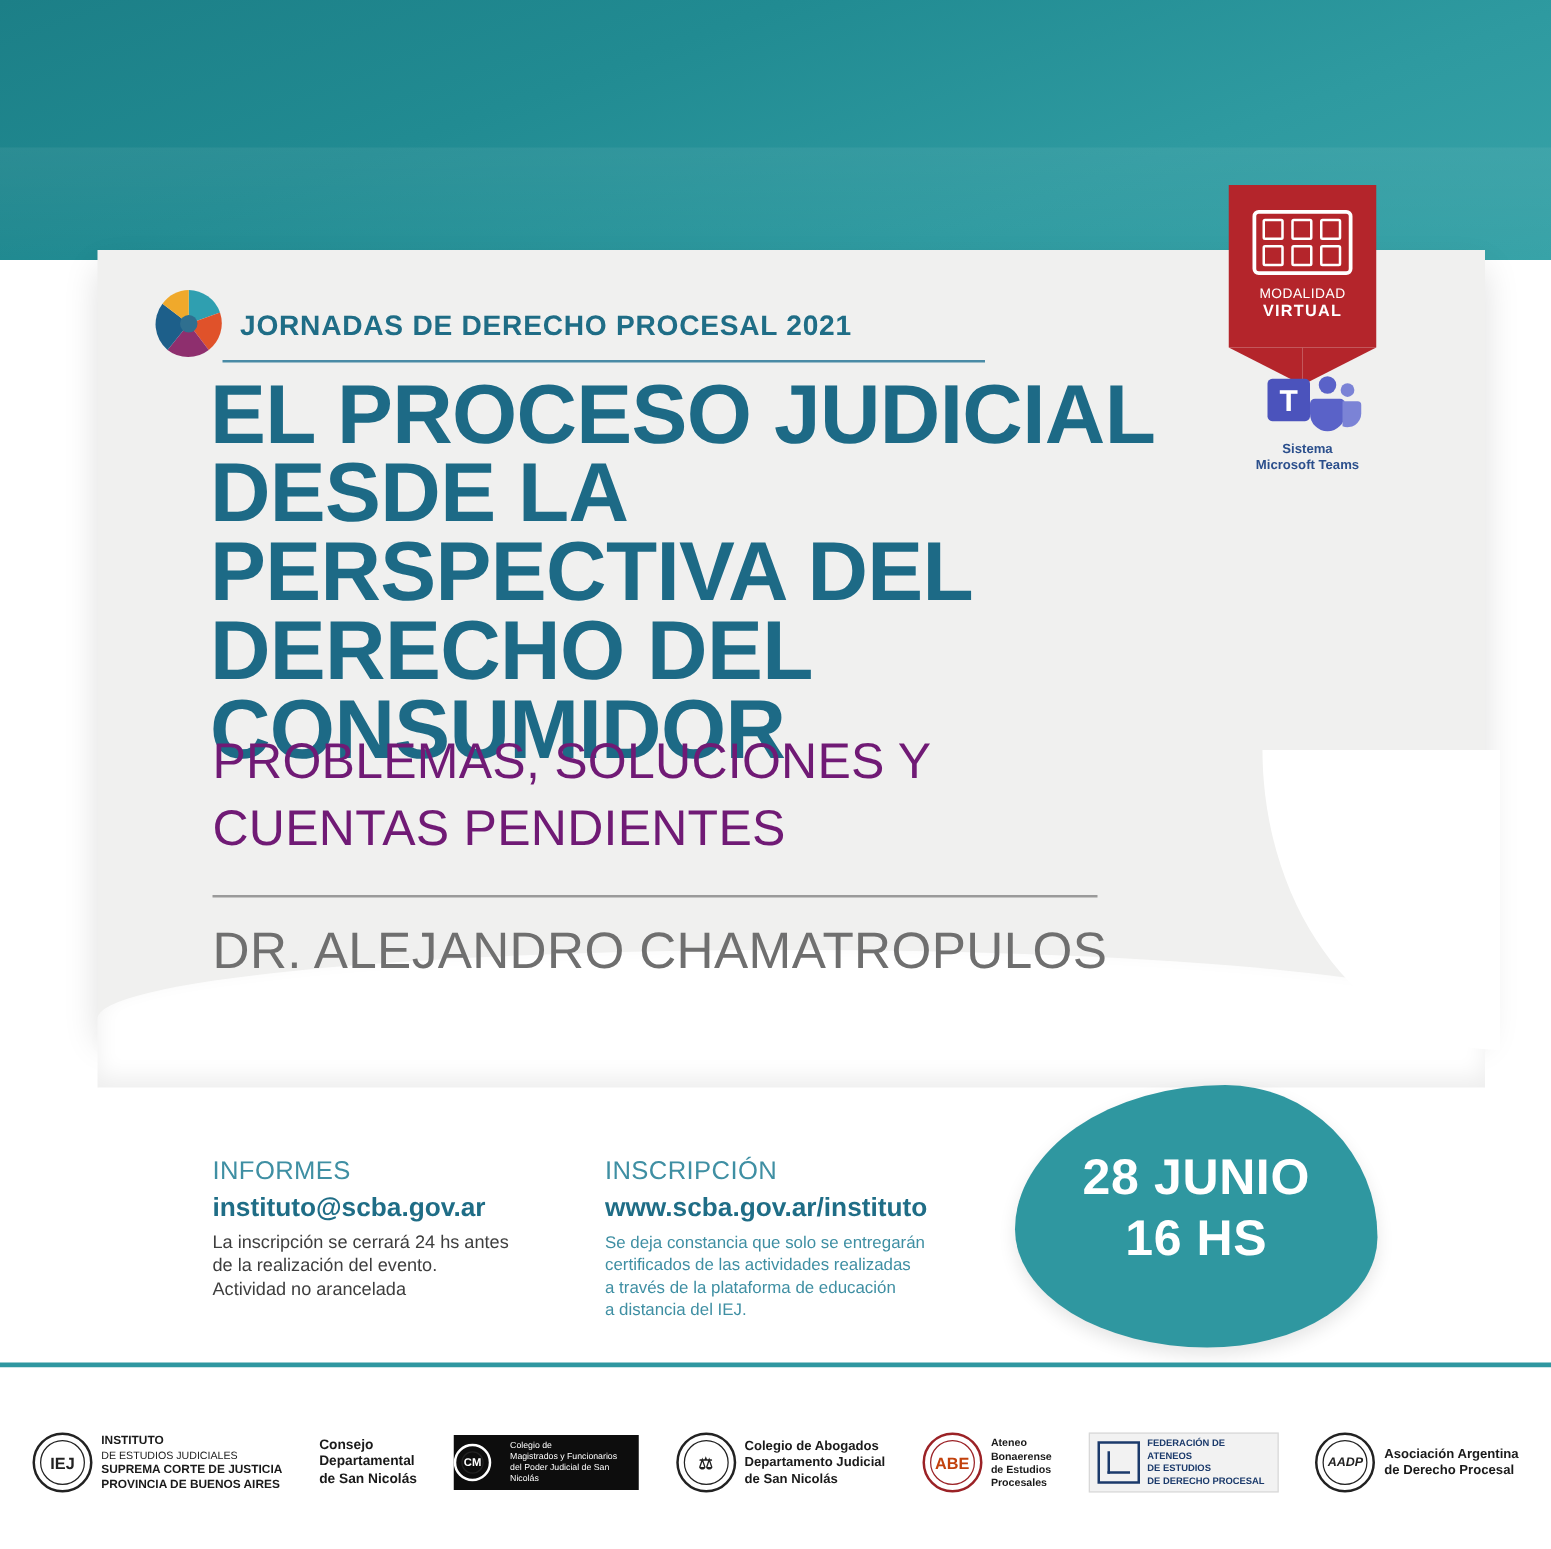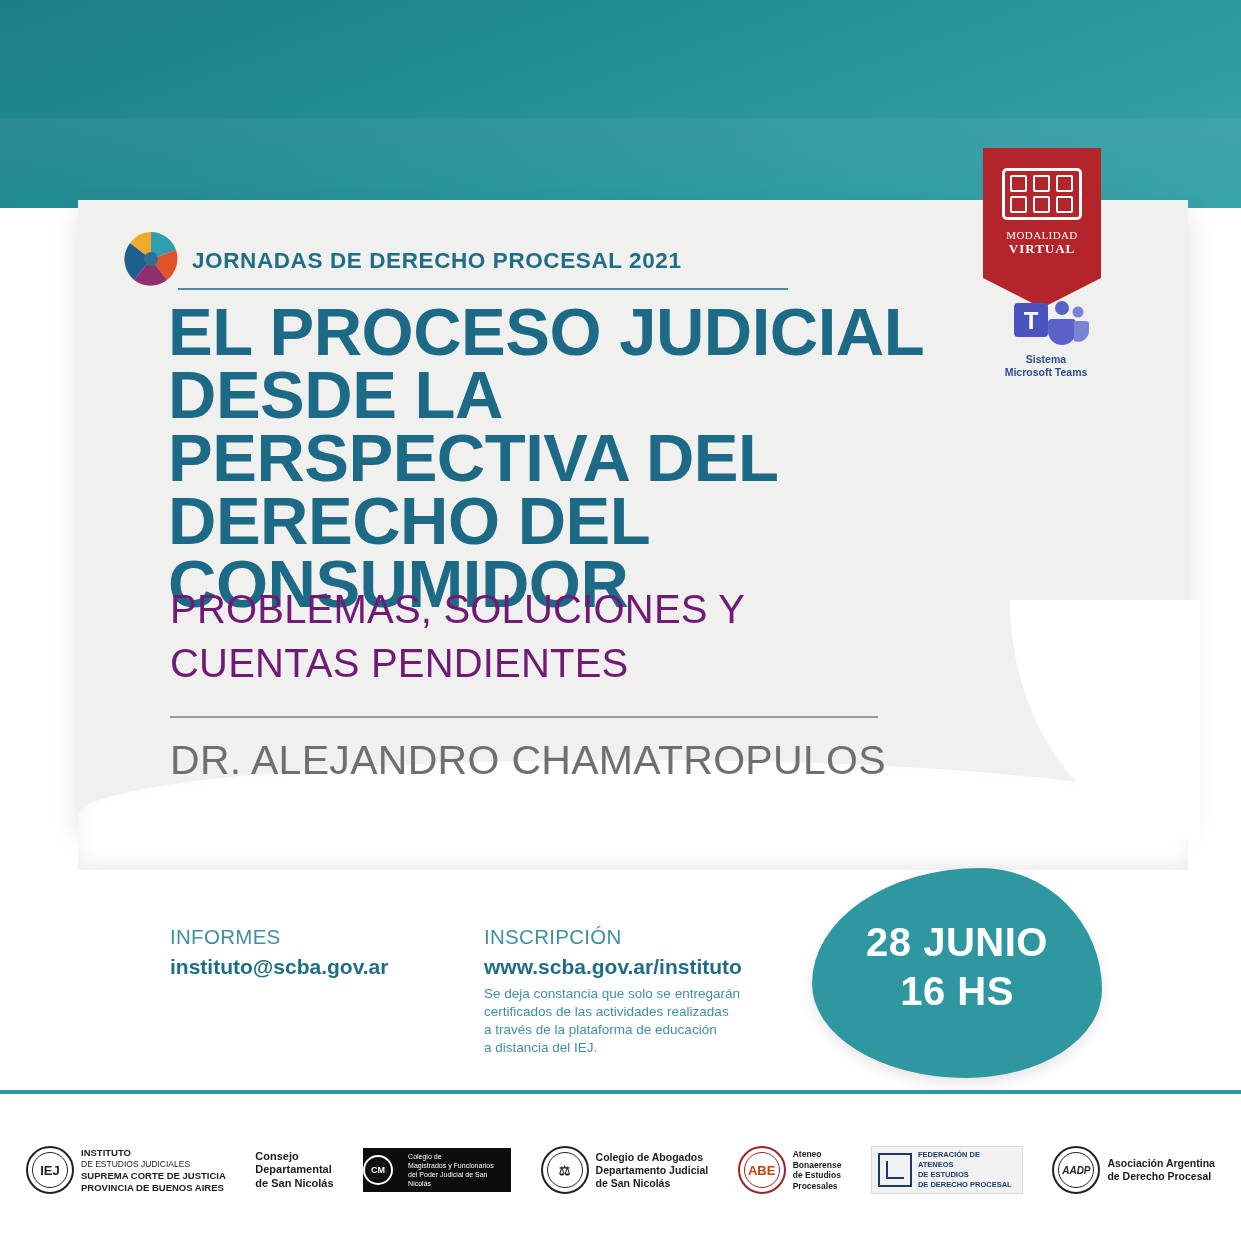--- a/index.html
+++ b/index.html
@@ -146,21 +146,20 @@
     border-radius: 2px;
   }
   .ribbon-label {
     position: absolute; left: 0; top: 80px;
     width: 118px;
     text-align: center;
     color: #ffffff;
     font-size: 11px;
     line-height: 14px;
     letter-spacing: 0.4px;
-    font-family: Liberation Serif, serif;
   }
   .ribbon-label .b { font-weight: bold; font-size: 13px; letter-spacing: 1px; }
 
   
   .teams {
     position: absolute; left: 1000px; top: 295px;
     width: 92px; height: 88px;
     text-align: center;
   }
   .teams-caption {
@@ -364,20 +363,25 @@
     </svg>
     <div class="teams-caption">
       <div>Sistema</div>
       <div>Microsoft Teams</div>
     </div>
   </div>
 
   <div class="info-col" style="left:170px; top:925px; width:290px;">
     <div class="info-title">INFORMES</div>
     <div class="info-strong">instituto@scba.gov.ar</div>
+    <div class="info-body">
+      <div>La inscripción se cerrará 24 hs antes</div>
+      <div>de la realización del evento.</div>
+      <div>Actividad no arancelada</div>
+    </div>
   </div>
 
   <div class="info-col" style="left:484px; top:925px; width:330px;">
     <div class="info-title">INSCRIPCIÓN</div>
     <div class="info-strong">www.scba.gov.ar/instituto</div>
     <div class="info-body-2">
       <div>Se deja constancia que solo se entregarán</div>
       <div>certificados de las actividades realizadas</div>
       <div>a través de la plataforma de educación</div>
       <div>a distancia del IEJ.</div>

